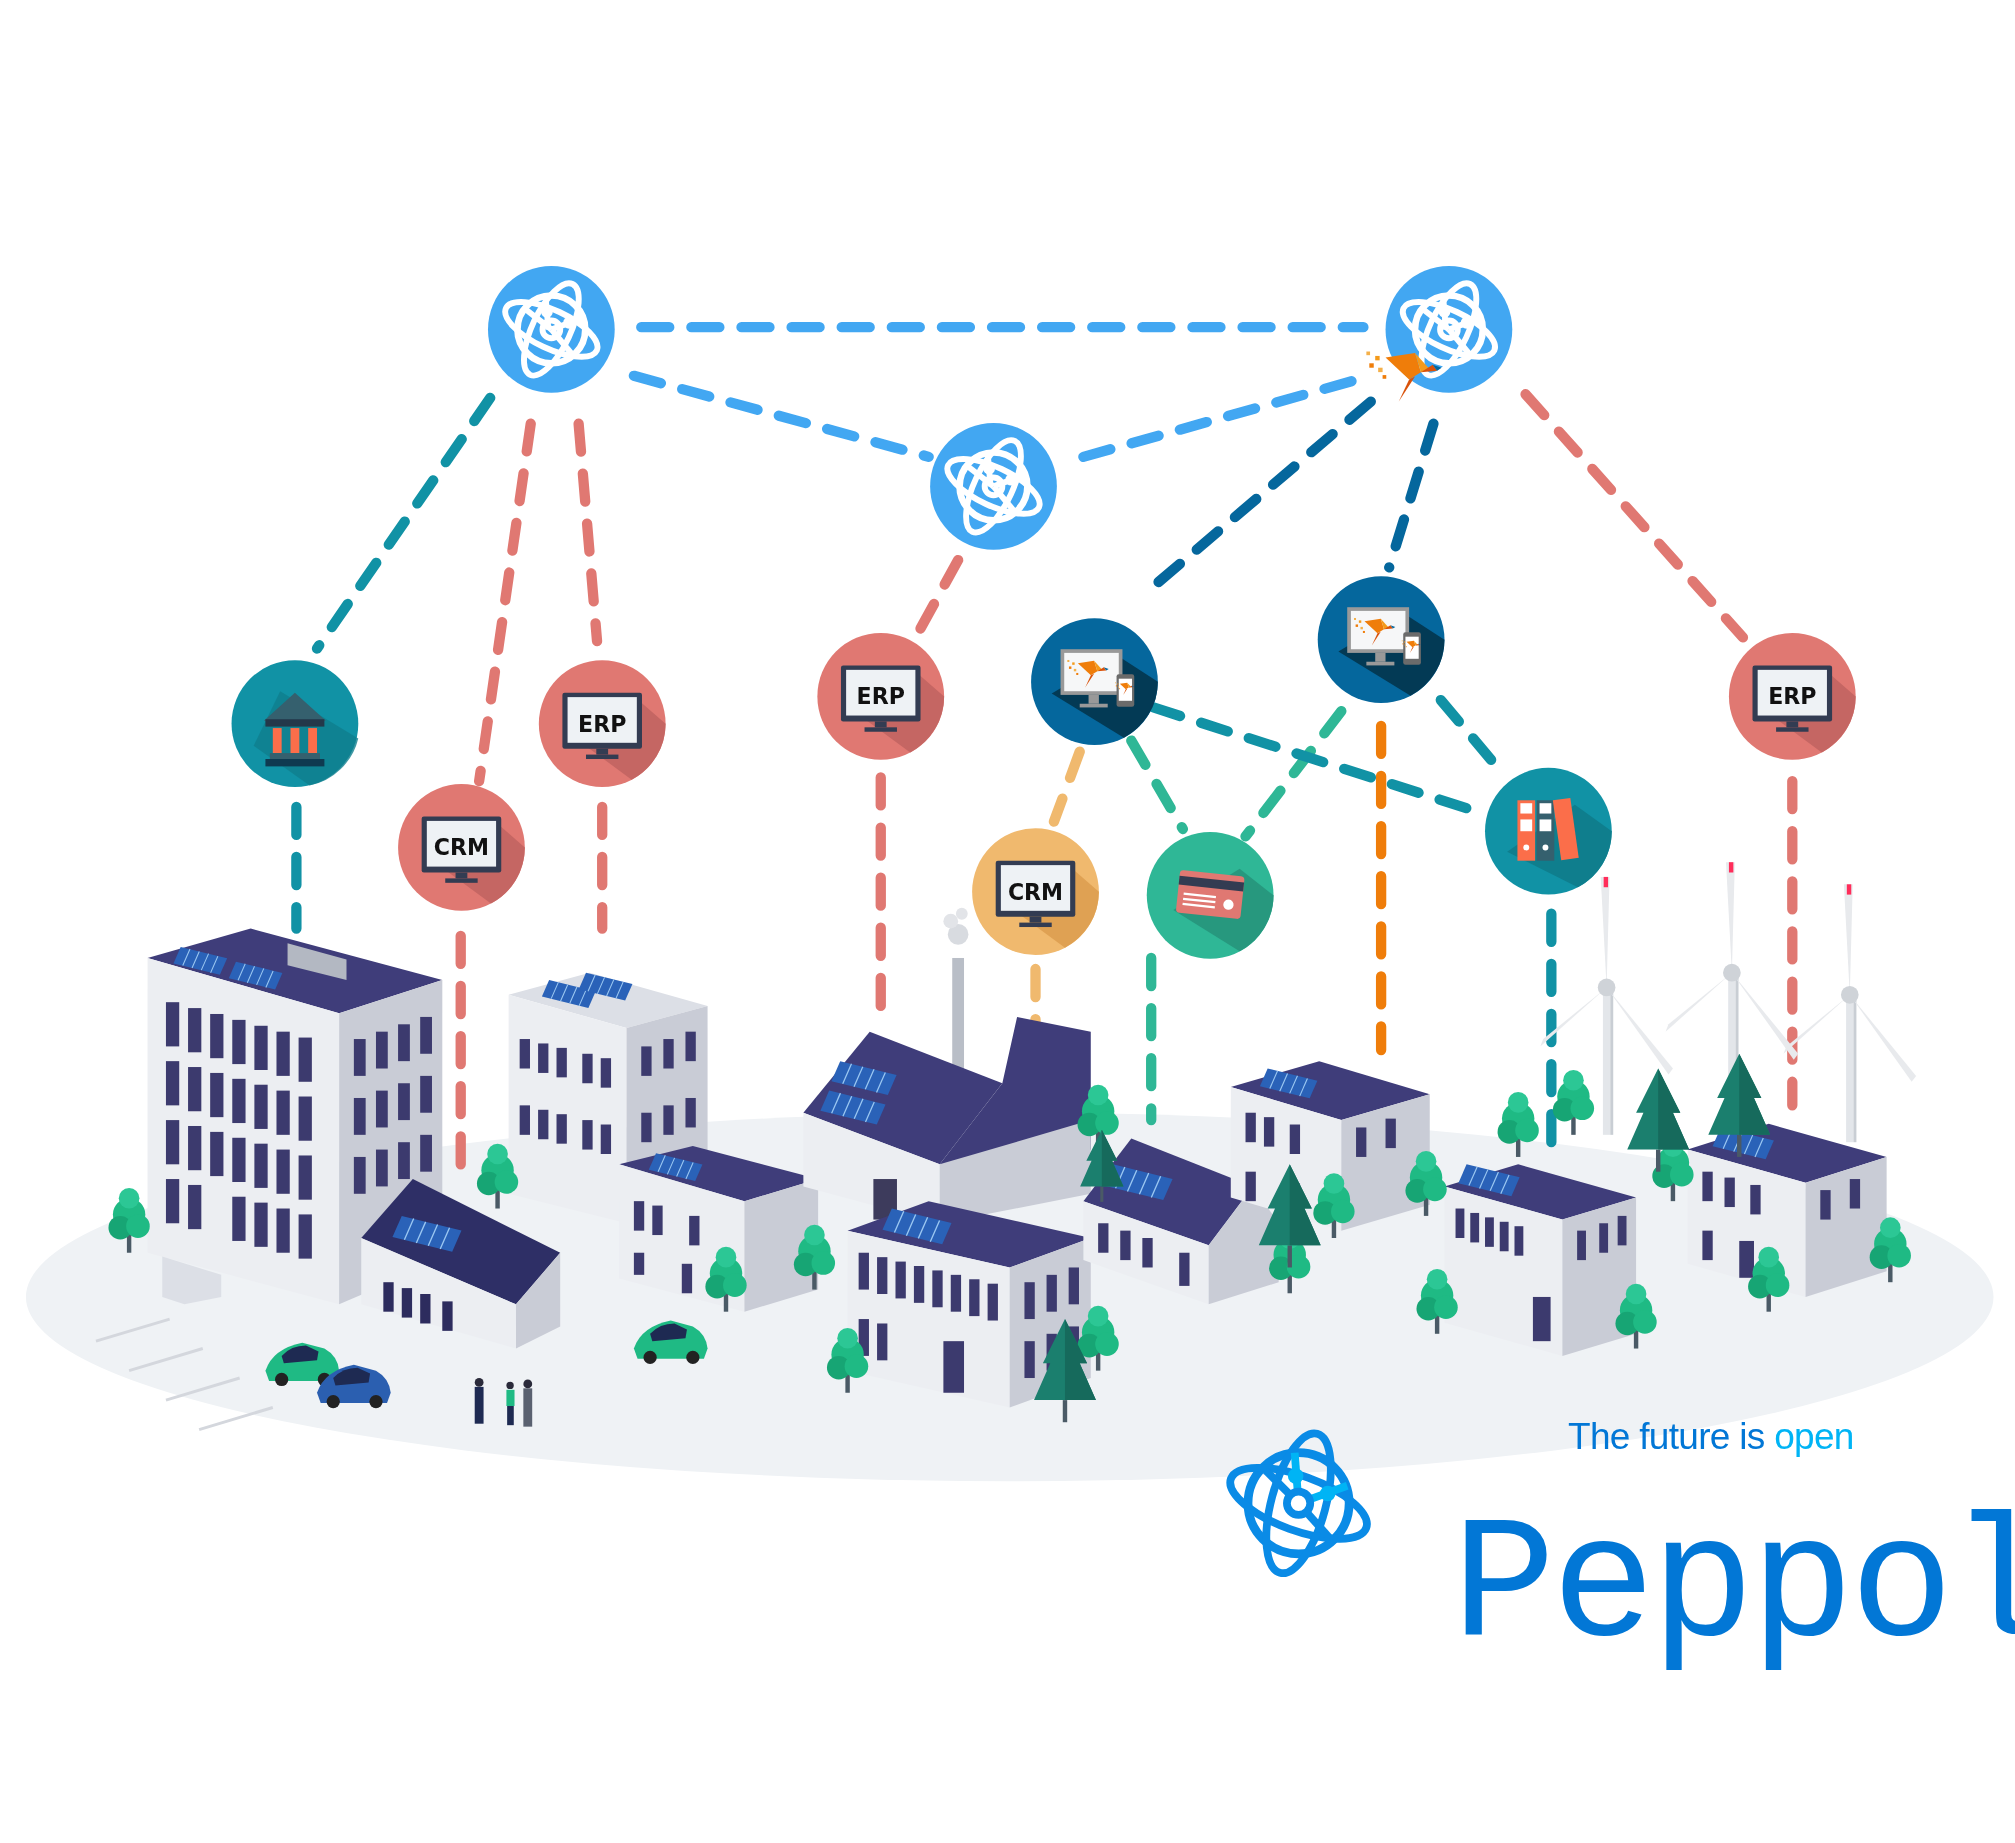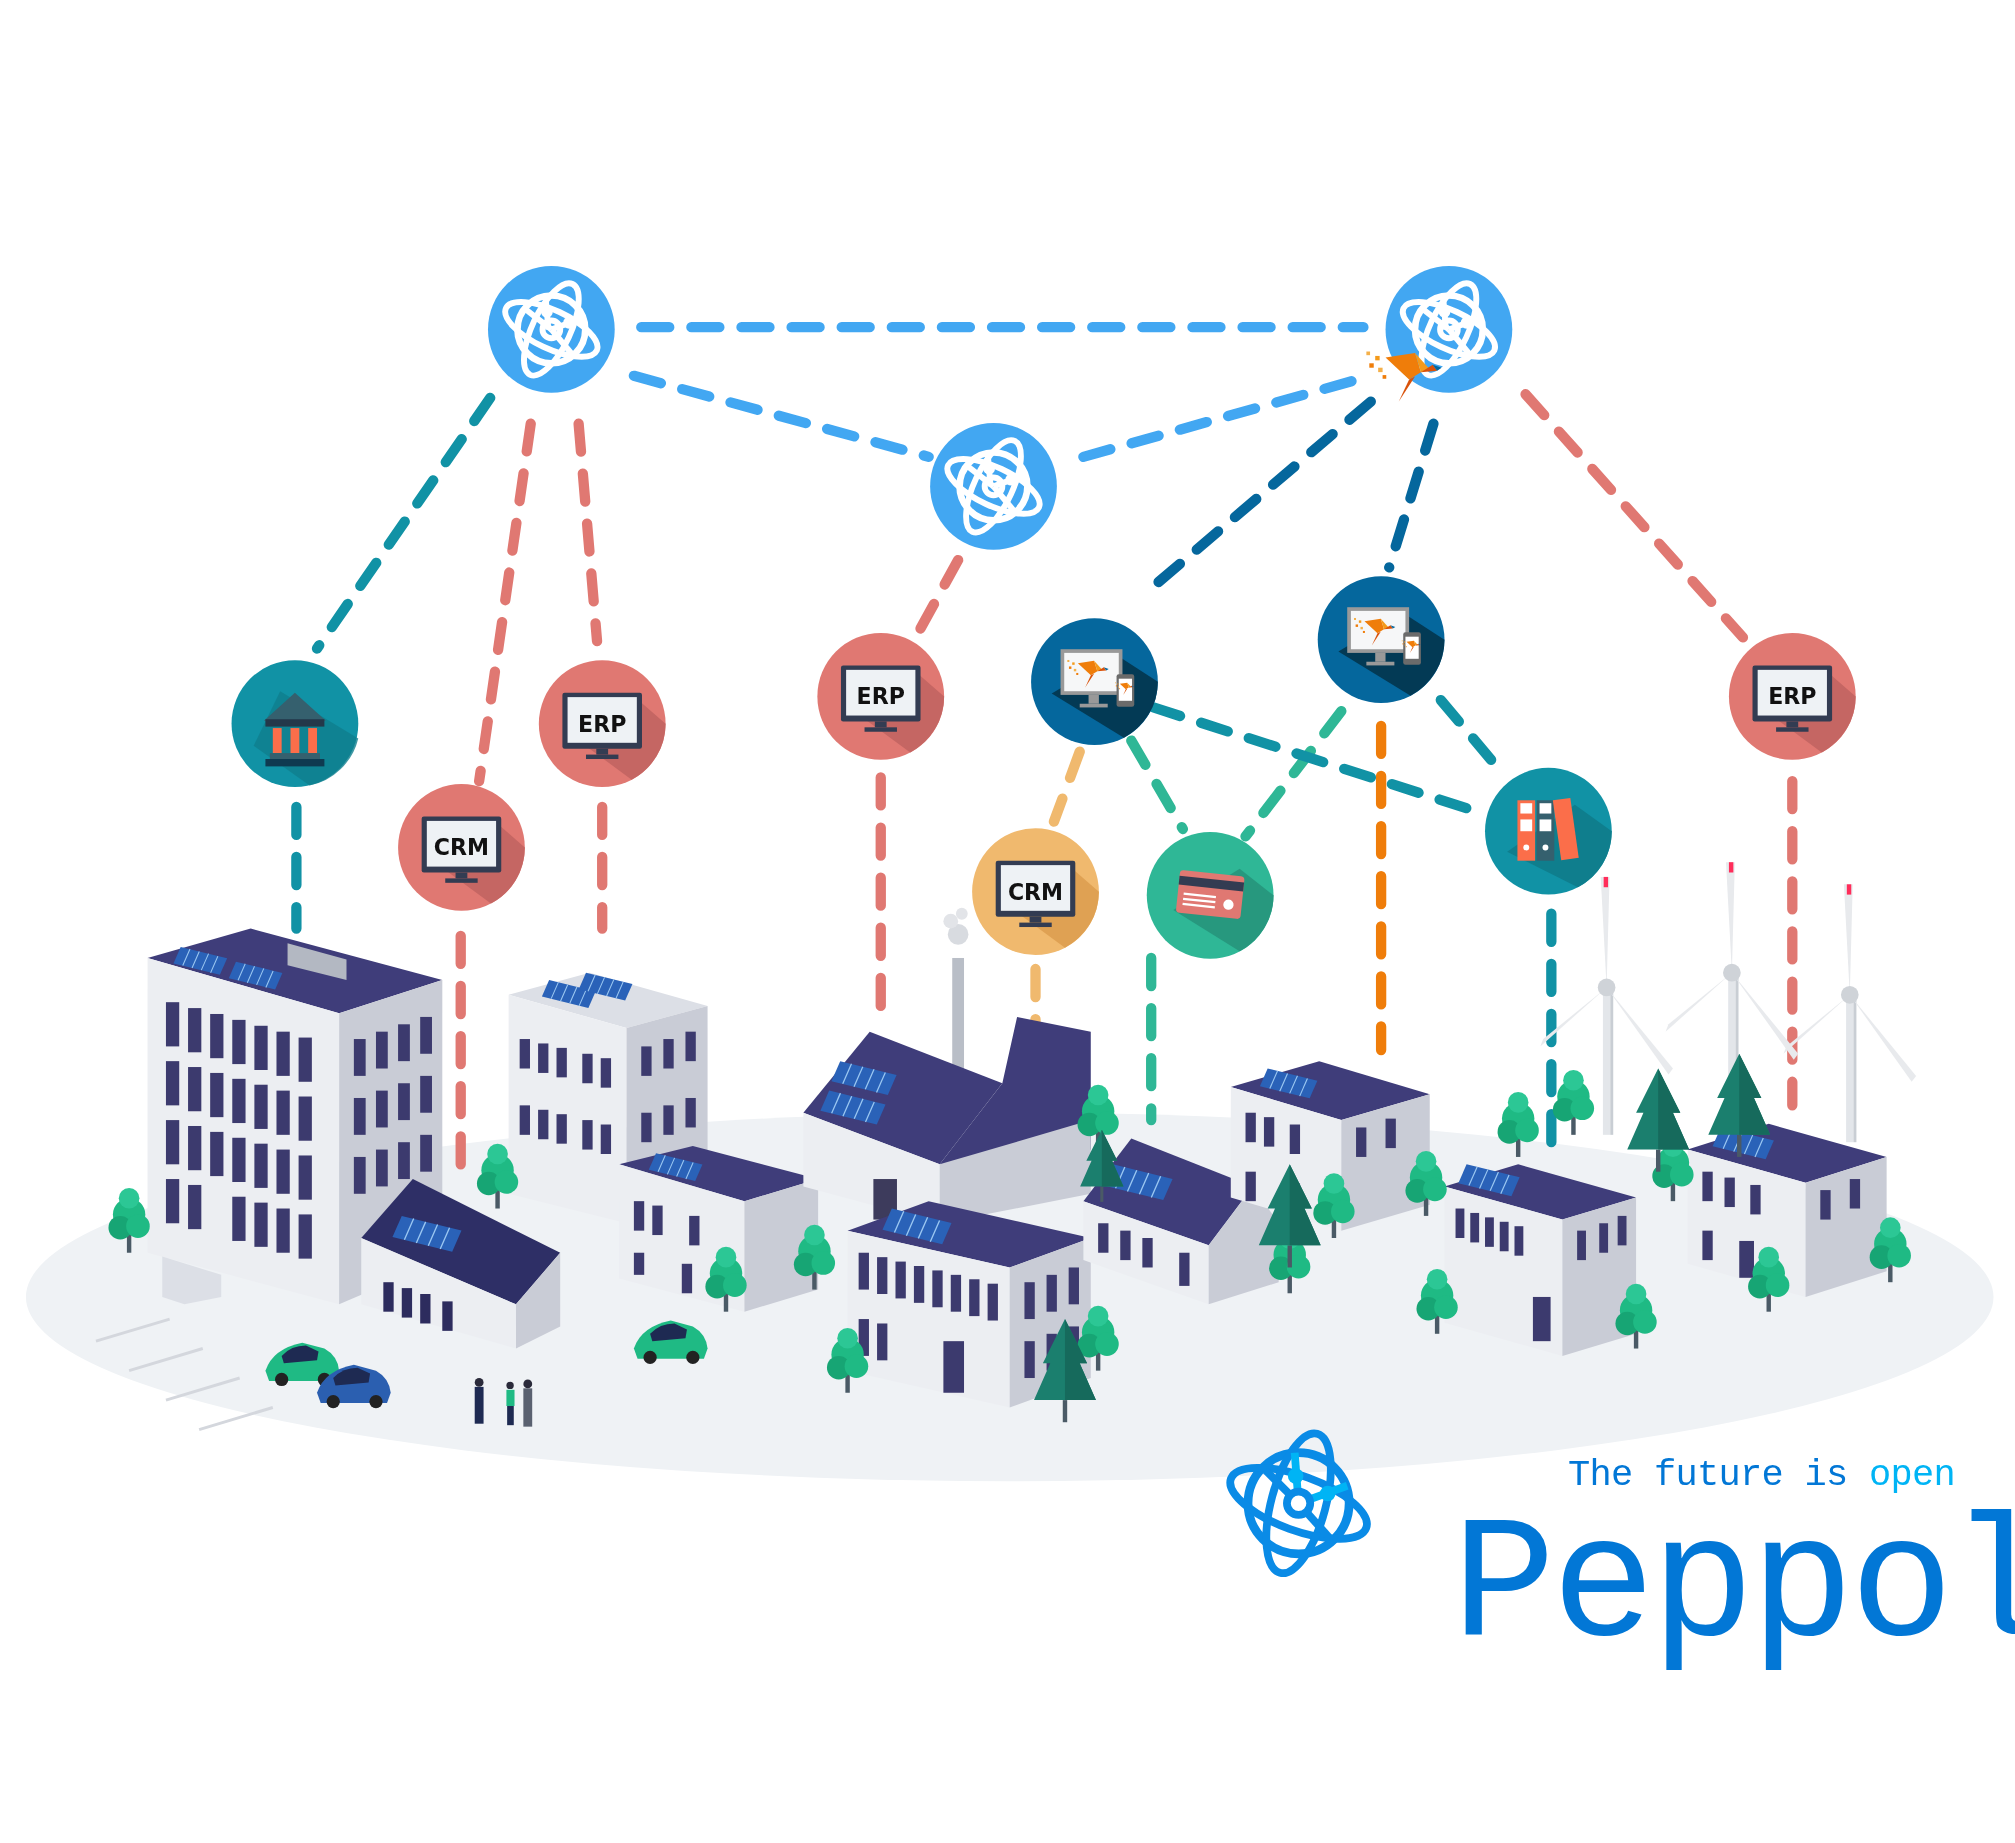--- a/index.html
+++ b/index.html
@@ -1,18 +1,18 @@
 <!DOCTYPE html>
 <html style="font-size:11.8px"><head>
 <meta charset="utf-8">
 <style>
   html, body { margin:0; padding:0; background:#ffffff; }
   body { width:2015px; height:1843px; position:relative; overflow:hidden; font-family:"Liberation Sans", sans-serif; }
   #scene { position:absolute; left:0; top:0; width:2015px; height:1843px; }
-  .tagline { position:absolute; left:1568px; top:1454px; font-family:Liberation Mono, monospace; font-size:37px; letter-spacing:-0.7px; white-space:nowrap; }
+  .tagline { position:absolute; left:1568px; top:1416px; font-family:Liberation Sans, sans-serif; font-size:37px; letter-spacing:-0.7px; white-space:nowrap; }
   .tagline .a { color:#0277d6; }
   .tagline .b { color:#00b4f5; }
   .brand { position:absolute; left:1452px; top:1502px; font-family:Liberation Mono, monospace; font-size:173px; color:#0277d6; letter-spacing:-4.4px; line-height:1; }
   .node-label { font-family:"DejaVu Sans", sans-serif; font-weight:bold; }
 </style>
 </head>
 <body>
 
 <svg id="scene" viewBox="0 0 2734 2501" xmlns="http://www.w3.org/2000/svg">
   <defs>

